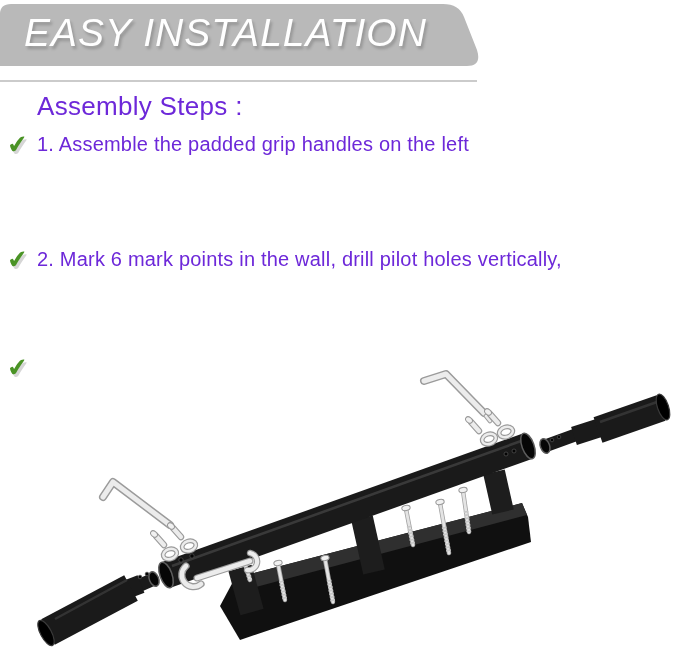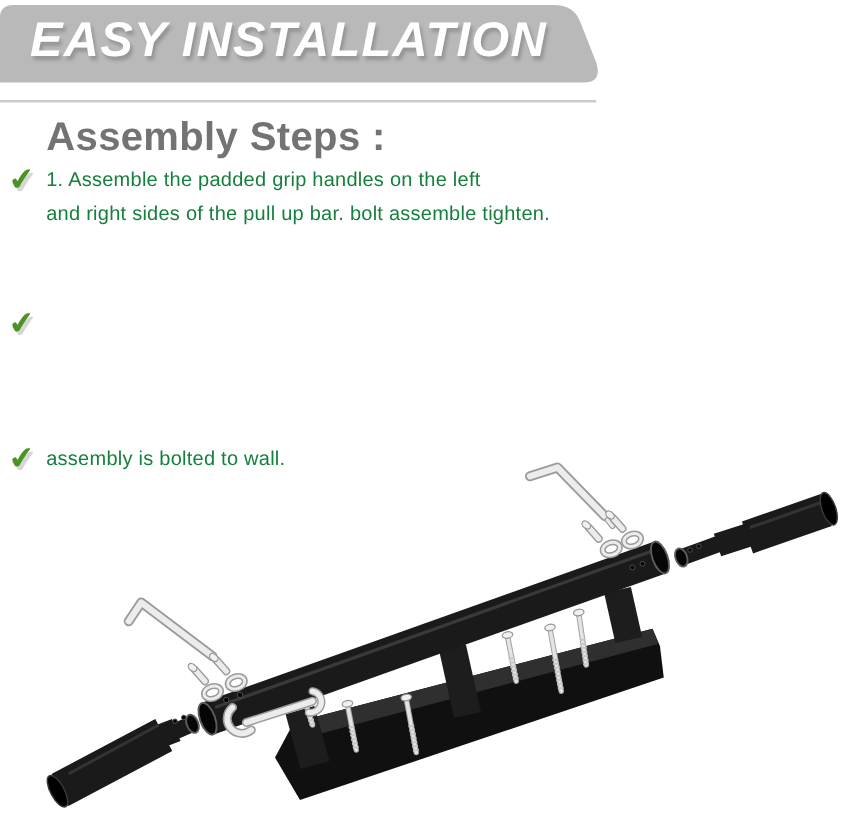--- a/index.html
+++ b/index.html
@@ -7,43 +7,43 @@
     position:relative;
     width:679px;height:652px;
     background:#ffffff;
     overflow:hidden;
     font-family:"Liberation Sans", sans-serif;
   }
   
   .banner-svg{position:absolute;left:0;top:0;}
   .banner-text{
     position:absolute;left:24px;top:11px;
-    font-size:39px;font-weight:bold;font-style:italic;
+    font-size:39px;font-weight:normal;font-style:italic;
     letter-spacing:1px;color:#ffffff;white-space:nowrap;
     text-shadow:2px 3px 3px rgba(0,0,0,0.20);
   }
   
   .heading{
     position:absolute;left:37px;top:91px;
-    font-size:32px;font-weight:bold;color:#737373;letter-spacing:.3px;
+    font-size:26px;font-weight:normal;color:#6d28d9;letter-spacing:.3px;
   }
   
   .step{position:absolute;left:0;width:679px;}
   .step-1{top:131px}
   .step-2{top:246px}
   .step-3{top:354px}
   .check{
     position:absolute;left:7px;top:1px;
     font-size:25px;line-height:25px;color:#4a9325;
     transform:rotate(-6deg);
     text-shadow:2px 3px 0 #d6d6d6;
   }
   .lines{
     margin-left:37px;
-    font-size:16px;line-height:27px;color:#15803d;letter-spacing:.2px;
+    font-size:20px;line-height:27px;color:#6d28d9;letter-spacing:.2px;
   }
   
   .illustration{position:absolute;left:0;top:360px;}
   .chrome-under{stroke:#9b9b9b;fill:none;stroke-linecap:round;stroke-linejoin:round;}
   .chrome-over{stroke:#ececec;fill:none;stroke-linecap:round;stroke-linejoin:round;}
   .metal{stroke:#1a1a1a;fill:none;}
   .post{stroke:#1d1d1d;fill:none;}
   .screw-under{stroke:#a3a3a3;stroke-width:4.4;stroke-linecap:round;fill:none;}
   .screw-over{stroke:#e4e4e4;stroke-width:2.8;stroke-linecap:round;fill:none;}
   .screw-thread{stroke:#c7c7c7;stroke-width:4.6;stroke-dasharray:1.6 1.7;fill:none;}
@@ -60,34 +60,33 @@
   <rect x="0" y="80" width="477" height="2" fill="#cbcbcb"></rect>
 </svg>
 <div class="banner-text">EASY INSTALLATION</div>
 
 <div class="heading">Assembly Steps :</div>
 
 <div class="step step-1">
   <span class="check">✔</span>
   <div class="lines">
     <div>1. Assemble the padded grip handles on the left</div>
-    <div>and right sides of the pull up bar. bolt assemble tighten.</div>
   </div>
 </div>
 
 <div class="step step-2">
   <span class="check">✔</span>
   <div class="lines">
+    <div>2. Mark 6 mark points in the wall, drill pilot holes vertically,</div>
   </div>
 </div>
 
 <div class="step step-3">
   <span class="check">✔</span>
   <div class="lines">
-    <div>assembly is bolted to wall.</div>
   </div>
 </div>
 
 <svg class="illustration" width="679" height="292" viewBox="0 0 679 292" role="img">
 
   <g>
     <path d="M235 218 L522 143 L528 157 L531 182 L240 280 L220 246 Z" fill="#101010"></path>
     <path d="M235 218 L522 143 L527 155 L241 231 Z" fill="#2f2f2f"></path>
   </g>
 

